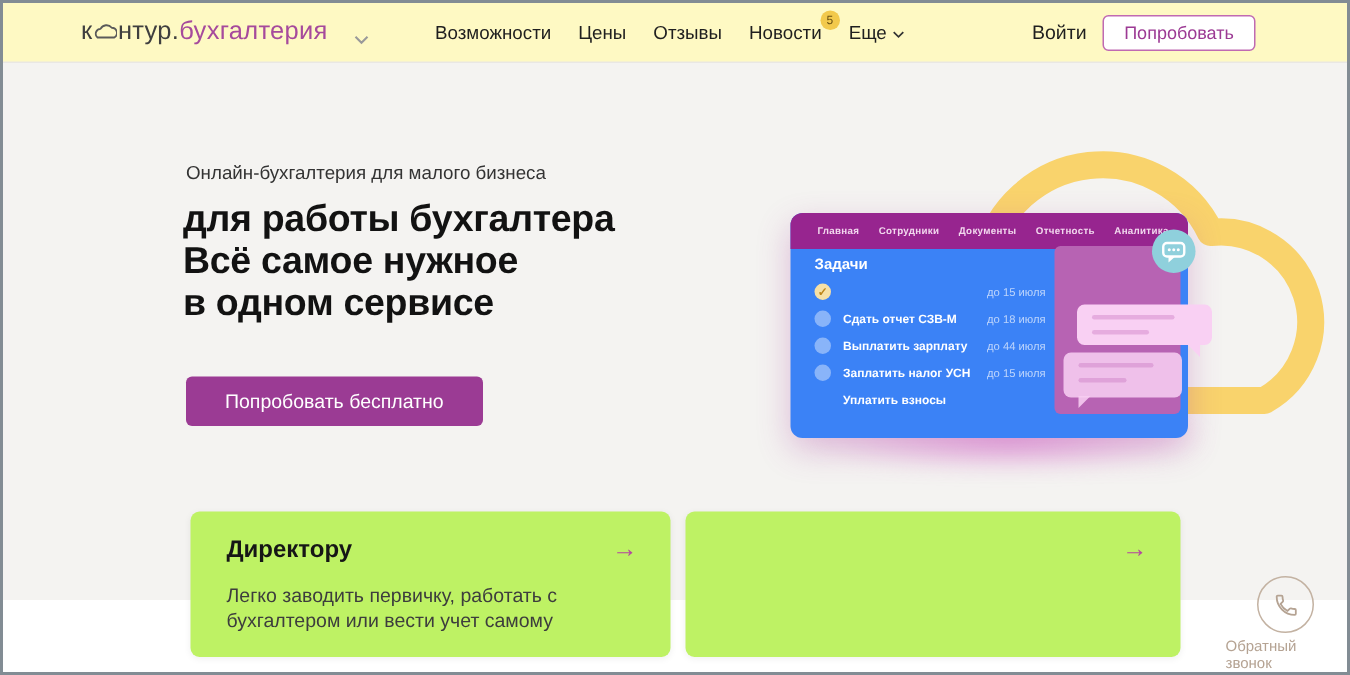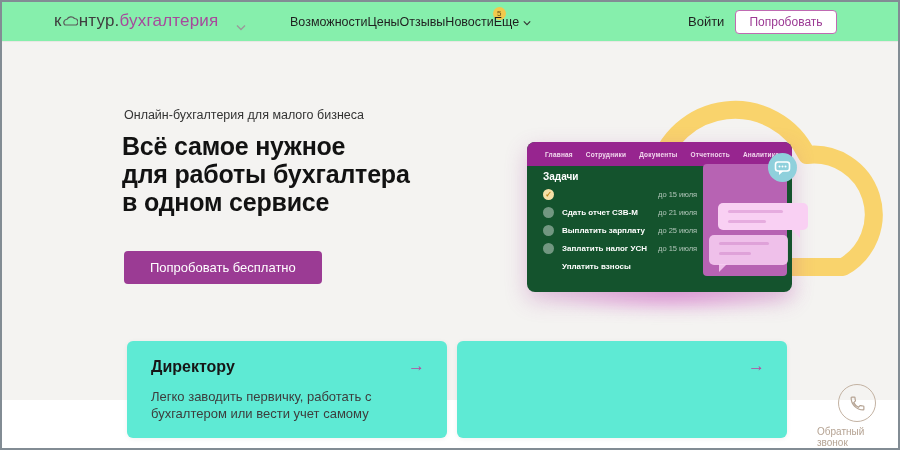--- a/index.html
+++ b/index.html
@@ -2,43 +2,43 @@
 <html><head>
 <meta charset="utf-8">
 <style>
   html,body{margin:0;padding:0;background:#fff;overflow:hidden;}
   .frame{
     position:relative;width:896px;height:446px;border:2px solid #828c94;
     background:#f4f3f1;overflow:hidden;
     font-family:"Liberation Sans",sans-serif;
   }
   
-  .header{position:absolute;left:0;top:0;width:100%;height:39px;background:#86efac;border-bottom:1px solid #e9e7e4;z-index:10;}
+  .header{position:absolute;left:0;top:0;width:100%;height:39px;background:#fef9c3;border-bottom:1px solid #e9e7e4;z-index:10;}
   .logo{position:absolute;left:52px;top:9px;font-size:17px;letter-spacing:.2px;cursor:pointer;white-space:nowrap;}
   .logo .gray{color:#3f3f3f;}
   .logo .brand{color:#a64a9c;}
   .logo-cloud{display:inline-block;vertical-align:-1px;margin:0 1px;}
   .logo-chevron{position:absolute;left:234px;top:15px;cursor:pointer;}
-  .nav{position:absolute;left:288px;top:0;height:39px;display:flex;align-items:center;font-size:12.5px;color:#1f1f1f;}
+  .nav{position:absolute;left:288px;top:0;height:39px;display:flex;align-items:center;gap:18px;font-size:12.5px;color:#1f1f1f;}
   .nav-item{cursor:pointer;position:relative;white-space:nowrap;display:flex;align-items:center;gap:4px;}
   .nav-badge{position:absolute;top:-8px;right:-12px;min-width:13px;height:13px;background:#f2c94c;border-radius:50%;
     font-size:8px;color:#6b5212;display:flex;align-items:center;justify-content:center;}
   .login{position:absolute;left:686px;top:12px;font-size:13px;color:#1f1f1f;cursor:pointer;}
   .try-btn{position:absolute;left:733px;top:8px;width:102px;height:24px;border:1px solid #c06ab2;border-radius:4px;
     background:#fff;color:#9c3a94;font-size:12px;display:flex;align-items:center;justify-content:center;cursor:pointer;font-family:inherit;}
   
   .eyebrow{position:absolute;left:122px;top:106px;font-size:12.5px;color:#333;z-index:5;}
   .headline{position:absolute;left:120px;top:130px;font-size:25px;line-height:28px;font-weight:bold;color:#121212;letter-spacing:-.2px;z-index:5;}
   .cta-btn{position:absolute;left:122px;top:249px;height:33px;padding:0 26px;background:#9b3b94;border:none;border-radius:4px;
     color:#fff;font-size:13px;display:flex;align-items:center;justify-content:center;cursor:pointer;z-index:5;font-family:inherit;}
   
   .cloud-svg{position:absolute;left:583px;top:75px;z-index:1;}
   .glow{position:absolute;left:535px;top:268px;width:270px;height:45px;border-radius:50%;
     background:radial-gradient(closest-side,rgba(230,150,220,.75),rgba(230,150,220,0));filter:blur(6px);z-index:1;}
-  .mockup{position:absolute;left:525px;top:140px;width:265px;height:150px;background:#14532d;border-radius:8px;
+  .mockup{position:absolute;left:525px;top:140px;width:265px;height:150px;background:#3b82f6;border-radius:8px;
     box-shadow:0 8px 22px rgba(168,62,158,.30);z-index:2;}
   .mockup-nav{height:24px;background:#97258f;border-radius:8px 8px 0 0;display:flex;align-items:center;gap:13px;padding-left:18px;}
   .mockup-tab{font-size:6.5px;font-weight:bold;color:#f2d8ee;letter-spacing:.2px;}
   .tasks-title{position:absolute;left:16px;top:29px;color:#fff;font-weight:bold;font-size:10px;}
   .task-row{position:absolute;left:16px;height:12px;display:flex;align-items:center;}
   .task-circle{width:11px;height:11px;border-radius:50%;margin-right:8px;flex:none;display:flex;align-items:center;justify-content:center;}
   .task-circle.done{background:#f6e0a6;color:#bc8418;font-size:8px;font-weight:bold;}
   .task-circle.pending{background:rgba(255,255,255,.40);}
   .task-label{color:#fff;font-size:8px;font-weight:bold;width:96px;margin-top:36px;}
   .task-due{color:rgba(255,255,255,.65);font-size:7.5px;text-align:right;}
@@ -46,21 +46,21 @@
   .bubble{position:absolute;border-radius:5px;z-index:3;}
   .bubble1{left:716px;top:201px;width:90px;height:27px;background:#f9d0f3;}
   .bubble1:after{content:'';position:absolute;right:8px;bottom:-8px;width:0;height:0;border-top:9px solid #f9d0f3;border-left:9px solid transparent;}
   .bubble2{left:707px;top:233px;width:79px;height:30px;background:rgba(247,205,241,.88);}
   .bubble2:after{content:'';position:absolute;left:10px;bottom:-7px;width:0;height:0;border-top:8px solid rgba(247,205,241,.88);border-right:8px solid transparent;}
   .bline{height:3px;border-radius:2px;background:rgba(195,105,185,.35);margin:7px 0 0 10px;}
   .chat-icon{position:absolute;left:766px;top:151px;width:29px;height:29px;border-radius:50%;background:#8fd0dc;
     display:flex;align-items:center;justify-content:center;z-index:4;}
   
   .white-strip{position:absolute;left:0;top:398px;width:100%;height:48px;background:#fff;z-index:2;}
-  .card{position:absolute;top:339px;height:97px;background:#5eead4;border-radius:6px;box-shadow:0 1px 5px rgba(0,0,0,.06);z-index:6;cursor:pointer;}
+  .card{position:absolute;top:339px;height:97px;background:#bef264;border-radius:6px;box-shadow:0 1px 5px rgba(0,0,0,.06);z-index:6;cursor:pointer;}
   .card-1{left:125px;width:320px;}
   .card-2{left:455px;width:330px;}
   .card-title{position:absolute;left:24px;top:17px;font-size:16px;font-weight:bold;color:#161616;}
   .card-arrow{position:absolute;right:22px;top:15px;color:#b4499e;font-size:17px;}
   .card-desc{position:absolute;left:24px;top:47px;font-size:13px;color:#3d3d3d;line-height:17px;}
   .card-1 .card-desc{width:228px;}
   .card-2 .card-desc{width:292px;}
   .callback{position:absolute;left:815px;top:382px;width:80px;z-index:7;cursor:pointer;}
   .cb-circle{width:36px;height:36px;border:1.5px solid #c3b2a2;border-radius:50%;margin:0 auto;display:flex;align-items:center;justify-content:center;}
   .cb-text{margin-top:4px;font-size:10px;line-height:11px;color:#b5a393;}
@@ -101,22 +101,22 @@
             </svg></span>
       </span>
     </nav>
 
     <span class="login">Войти</span>
     <button class="try-btn">Попробовать</button>
   </div>
 
   <div class="eyebrow">Онлайн-бухгалтерия для малого бизнеса</div>
   <div class="headline">
+    <span style="display:block">для работы бухгалтера</span>
     <span style="display:block">Всё самое нужное</span>
-    <span style="display:block">для работы бухгалтера</span>
     <span style="display:block">в одном сервисе</span>
   </div>
   <button class="cta-btn">Попробовать бесплатно</button>
 
   <svg class="cloud-svg" width="310" height="210" viewBox="0 0 310 210">
     <path d="M35 190 A55 55 0 0 1 72 95 A80 80 0 0 1 222 78 A60 60 0 0 1 258 190 Z" fill="none" stroke="#f9d36c" stroke-width="18" stroke-linejoin="round" stroke-linecap="round"></path>
   </svg>
   <div class="glow"></div>
 
   <div class="mockup">
@@ -130,26 +130,26 @@
     <div class="tasks-title">Задачи</div>
 
     <div class="task-row" style="top:46px">
       <span class="task-circle done">✓</span>
       <span class="task-label">Сдать отчет СЗВ-М</span>
       <span class="task-due">до 15 июля</span>
     </div>
     <div class="task-row" style="top:64px">
       <span class="task-circle pending"></span>
       <span class="task-label">Выплатить зарплату</span>
-      <span class="task-due">до 21 июля</span>
+      <span class="task-due">до 18 июля</span>
     </div>
     <div class="task-row" style="top:82px">
       <span class="task-circle pending"></span>
       <span class="task-label">Заплатить налог УСН</span>
-      <span class="task-due">до 25 июля</span>
+      <span class="task-due">до 44 июля</span>
     </div>
     <div class="task-row" style="top:100px">
       <span class="task-circle pending"></span>
       <span class="task-label">Уплатить взносы</span>
       <span class="task-due">до 15 июля</span>
     </div>
 
     <div class="chat-panel"></div>
   </div>
 

